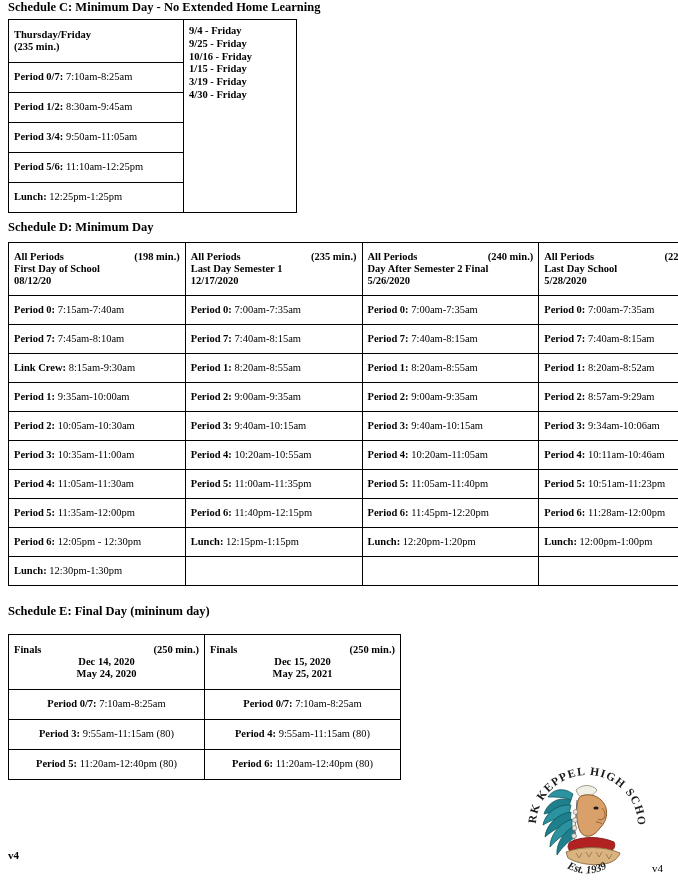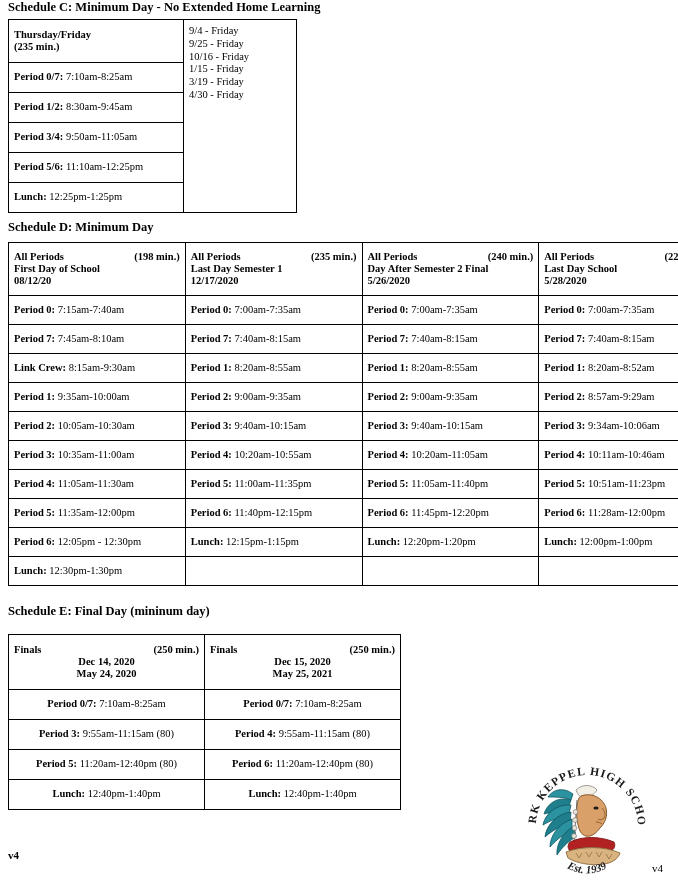--- a/index.html
+++ b/index.html
@@ -70,21 +70,21 @@
     white-space: nowrap;
   }
   .hdr-line { white-space: nowrap; }
 
   
   #table-c { left: 8px; top: 19px; width: 268px; }
   #table-c td { height: 23px; }
   #table-c td.c-left  { width: 164px; }
   #table-c td.c-right { width: 102px; vertical-align: top; }
   #table-c td.hdr { height: 36px; }
-  .dates-list { line-height: 1.22; font-weight: normal; font-size: 10.5px; padding-top: 2px; }
+  .dates-list { line-height: 1.22; font-weight: bold; font-size: 10.5px; padding-top: 2px; }
   .dates-list div { white-space: nowrap; }
 
   
   #table-d { left: 8px; top: 242px; width: 663px; }
   #table-d td { width: 165.75px; height: 22px; }
   #table-d td.hdr { height: 46px; }
 
   
   #table-e { left: 8px; top: 634px; width: 370px; }
   #table-e td { width: 185px; height: 23px; text-align: center; }
@@ -277,24 +277,20 @@
         <td><span class="lbl">Period 0/7:</span> <span class="val">7:10am-8:25am</span></td>
       </tr>
       <tr>
         <td><span class="lbl">Period 3:</span> <span class="val">9:55am-11:15am (80)</span></td>
         <td><span class="lbl">Period 4:</span> <span class="val">9:55am-11:15am (80)</span></td>
       </tr>
       <tr>
         <td><span class="lbl">Period 5:</span> <span class="val">11:20am-12:40pm (80)</span></td>
         <td><span class="lbl">Period 6:</span> <span class="val">11:20am-12:40pm (80)</span></td>
       </tr>
-      <tr>
-        <td><span class="lbl">Lunch:</span> <span class="val">12:40pm-1:40pm</span></td>
-        <td><span class="lbl">Lunch:</span> <span class="val">12:40pm-1:40pm</span></td>
-      </tr>
     </tbody>
   </table>
 
   <div class="vmark" id="vmark-left">v4</div>
   <div class="vmark" id="vmark-right">v4</div>
 
   <div id="school-logo">
     <svg viewBox="0 0 126 126" xmlns="http://www.w3.org/2000/svg">
       <defs>
         <path id="arcTop" d="M 12,70 A 51,51 0 0 1 114,70" fill="none"></path>

